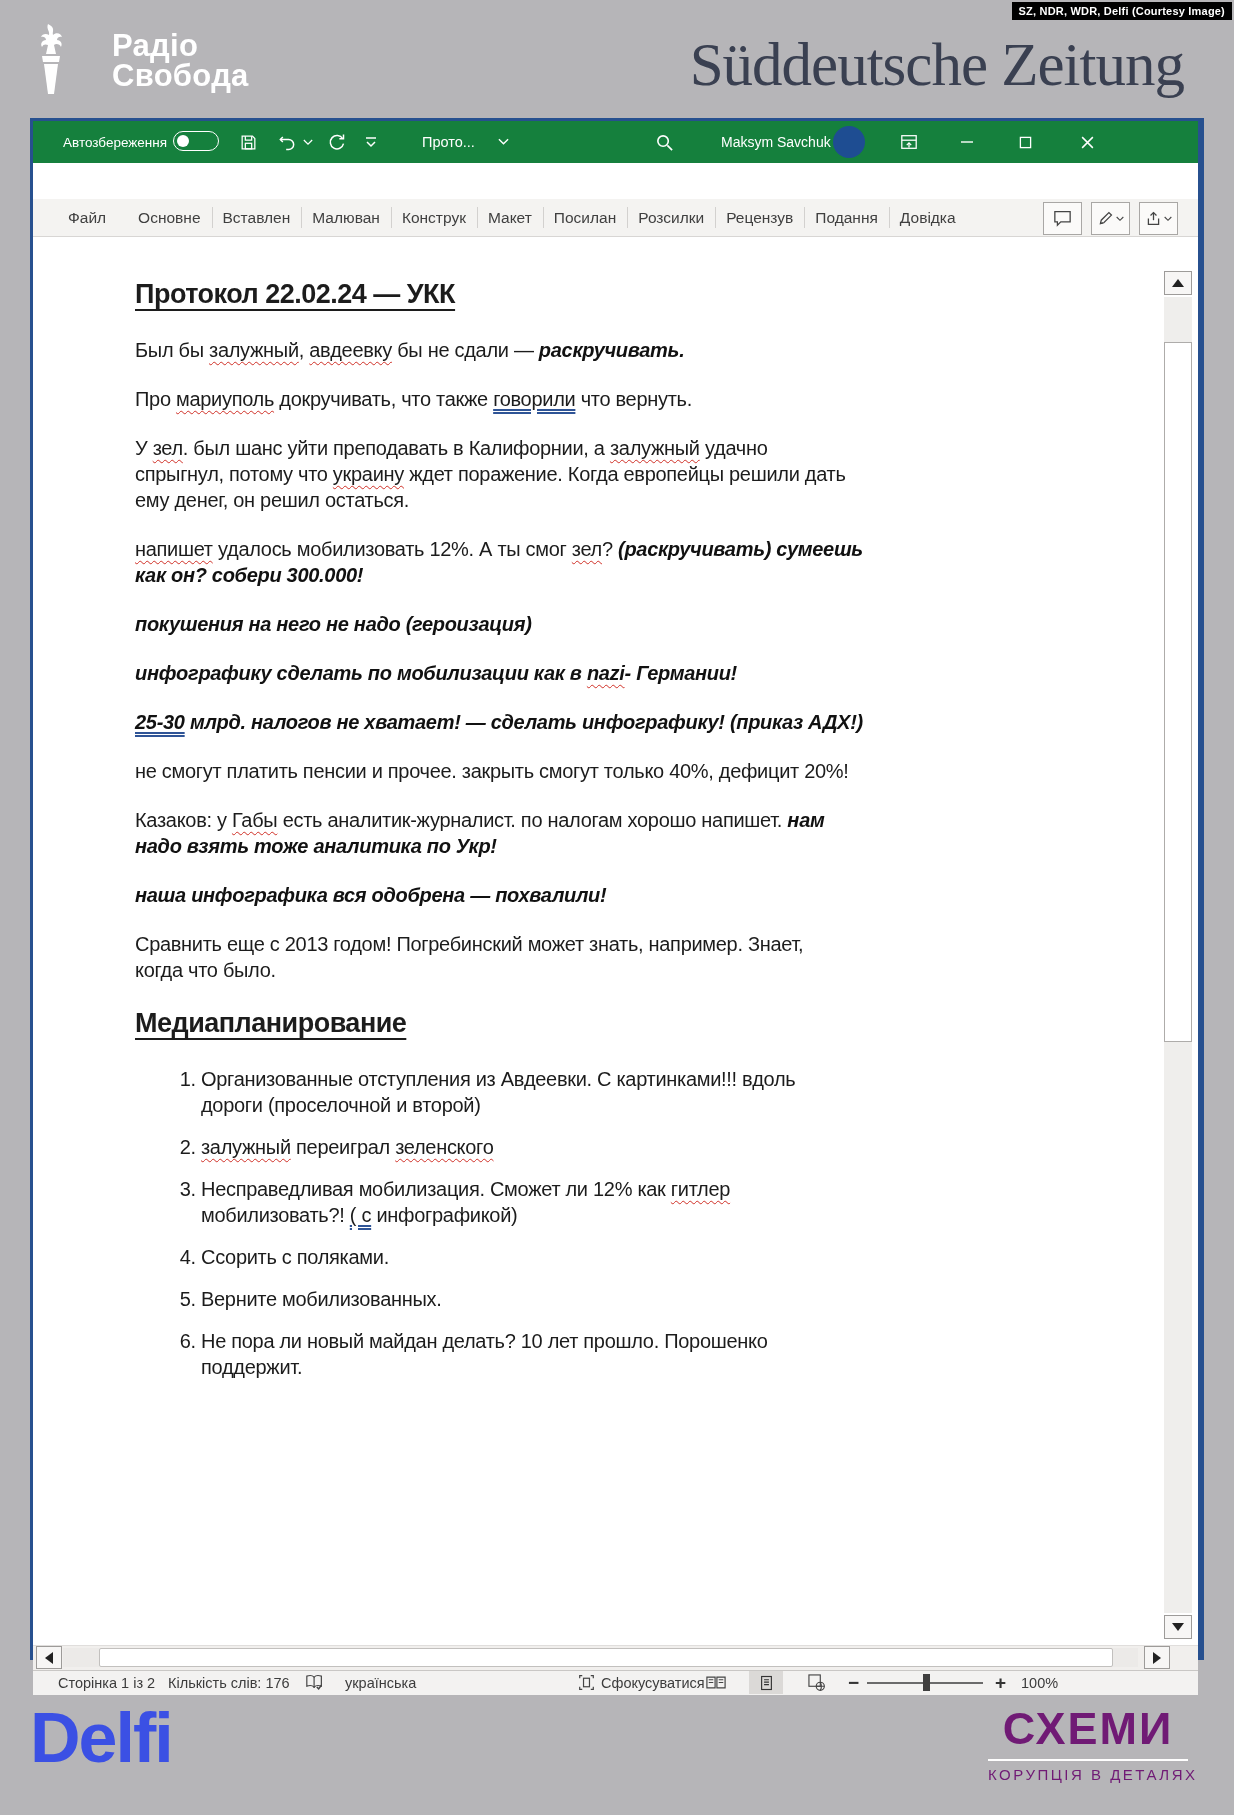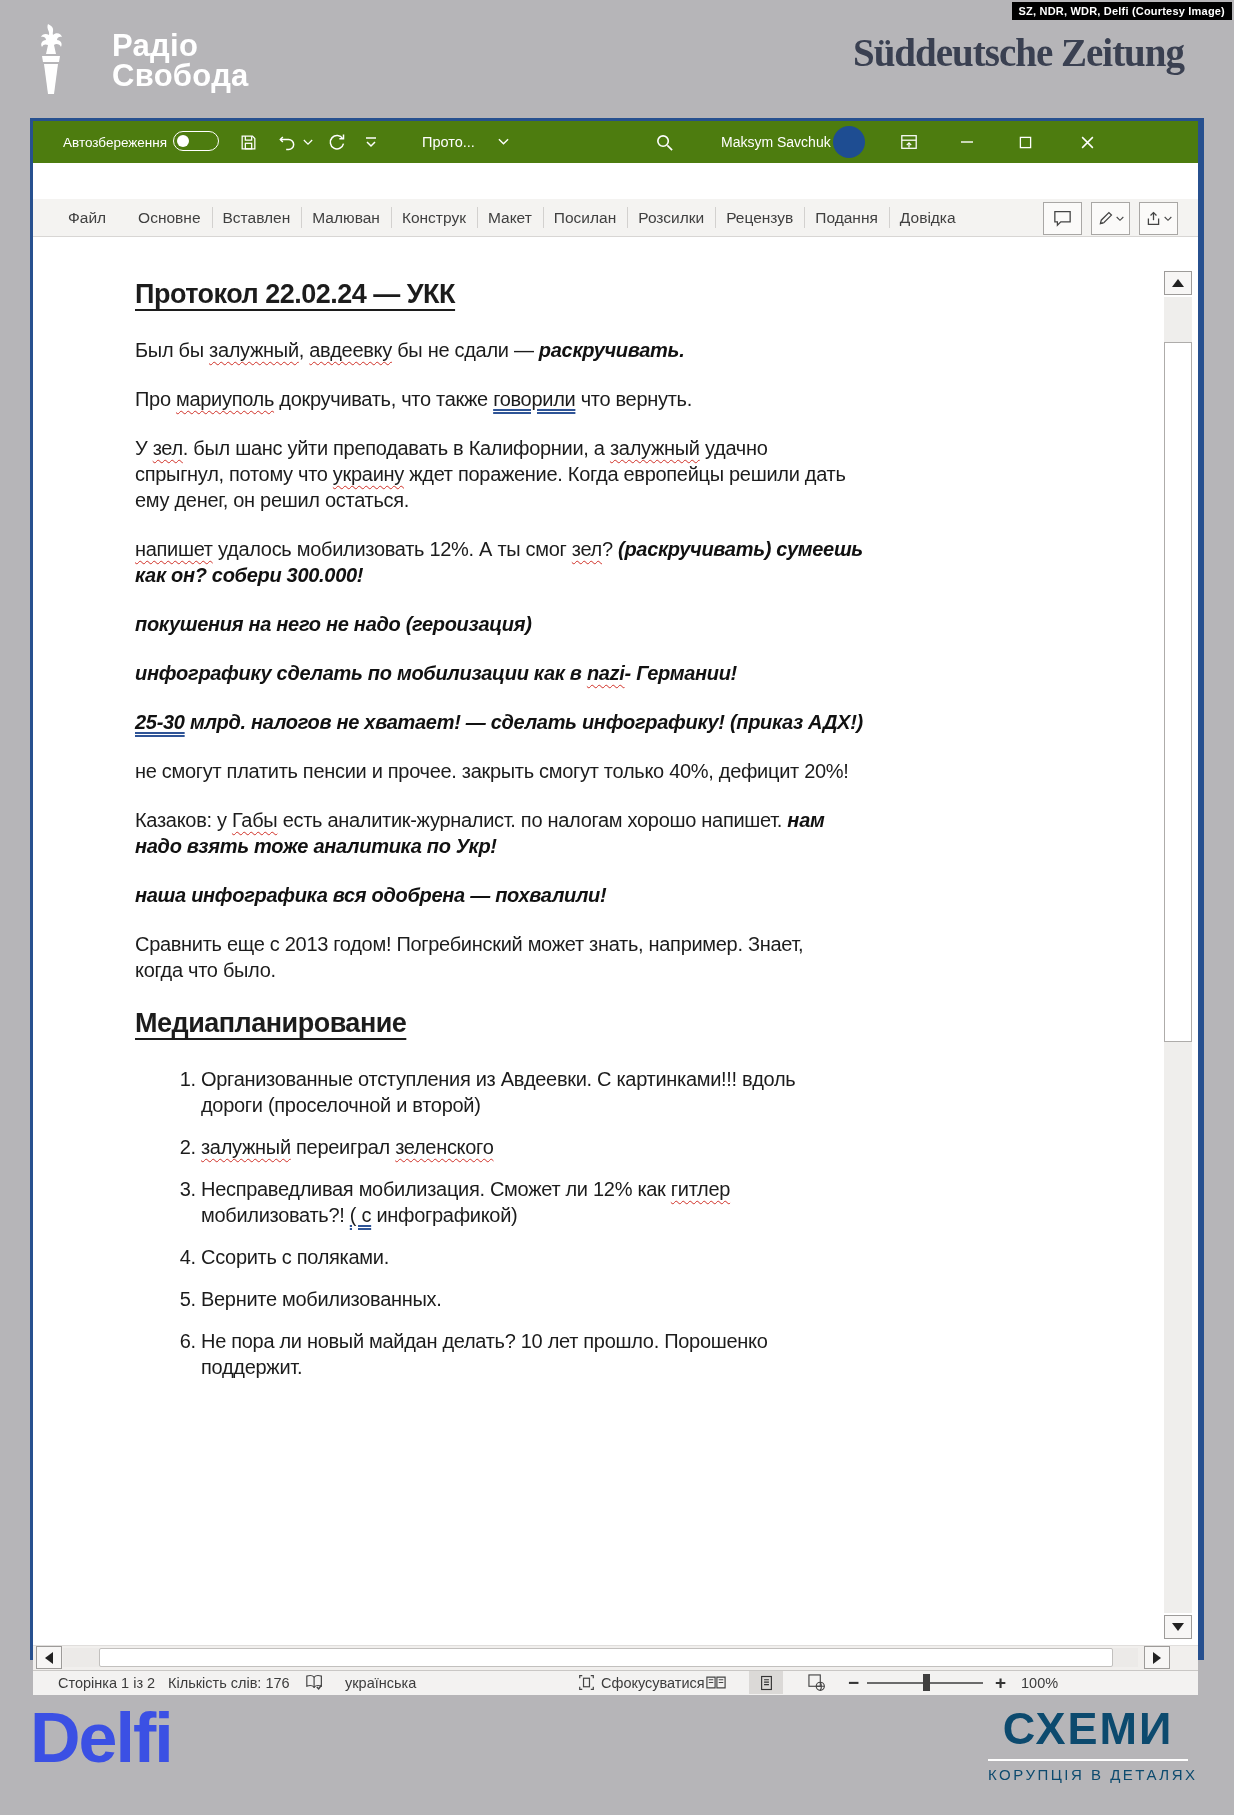--- a/index.html
+++ b/index.html
@@ -4,31 +4,31 @@
 <style>
   html,body{margin:0;padding:0;}
   body{width:1234px;height:1815px;background:#b6b5b8;position:relative;overflow:hidden;
        font-family:"Liberation Sans",sans-serif;}
   
   .courtesy{position:absolute;top:2px;right:2px;background:#000;color:#fff;
     font-size:11px;font-weight:bold;padding:3px 7px;letter-spacing:.2px;}
   .rs-logo{position:absolute;left:28px;top:22px;display:flex;align-items:center;gap:10px;color:#fff;}
   .rs-text{font-size:31px;font-weight:bold;line-height:30px;letter-spacing:.3px;margin-left:28px;}
   .sz-logo{position:absolute;right:50px;top:30px;color:#3a4051;
-    font-family:"Liberation Serif",serif;font-weight:bold;font-size:39px;letter-spacing:-1px;}
+    font-family:"Liberation Serif",serif;font-weight:normal;font-size:61px;letter-spacing:-1px;}
   .delfi-logo{position:absolute;left:30px;top:1698px;color:#3b50e4;
     font-size:70px;font-weight:bold;letter-spacing:-2px;}
-  .schemes{position:absolute;right:46px;top:1705px;width:200px;text-align:center;color:#0c4a6e;}
+  .schemes{position:absolute;right:46px;top:1705px;width:200px;text-align:center;color:#701a75;}
   .schemes .t{font-size:45px;font-weight:800;letter-spacing:2px;line-height:48px;}
   .schemes .line{height:2px;background:#fff;margin:6px 0 5px 0;}
   .schemes .s{font-size:15px;letter-spacing:2.5px;white-space:nowrap;}
   
   .window{position:absolute;left:30px;top:118px;width:1174px;height:1542px;
     background:#fff;border:3px solid #27508f;border-right-width:6px;box-sizing:border-box;}
-  .titlebar{height:42px;background:#4d7c0f;position:relative;color:#fff;}
+  .titlebar{height:42px;background:#15803d;position:relative;color:#fff;}
   .titlebar .abs{position:absolute;top:0;height:42px;display:flex;align-items:center;}
   .autosave-label{left:30px;font-size:13.5px;}
   .toggle{left:140px;width:46px;height:20px;border:1.5px solid #fff;border-radius:11px;
     position:absolute;top:10px;box-sizing:border-box;}
   .toggle .knob{width:12px;height:12px;border-radius:50%;background:#fff;position:absolute;left:3px;top:2.5px;}
   .tb-btn{justify-content:center;cursor:default;}
   .doc-title{font-size:14.5px;}
   .user-name{font-size:14px;text-align:center;}
   .avatar{position:absolute;left:800px;top:5px;width:32px;height:32px;border-radius:50%;background:#1e4d92;}
   

